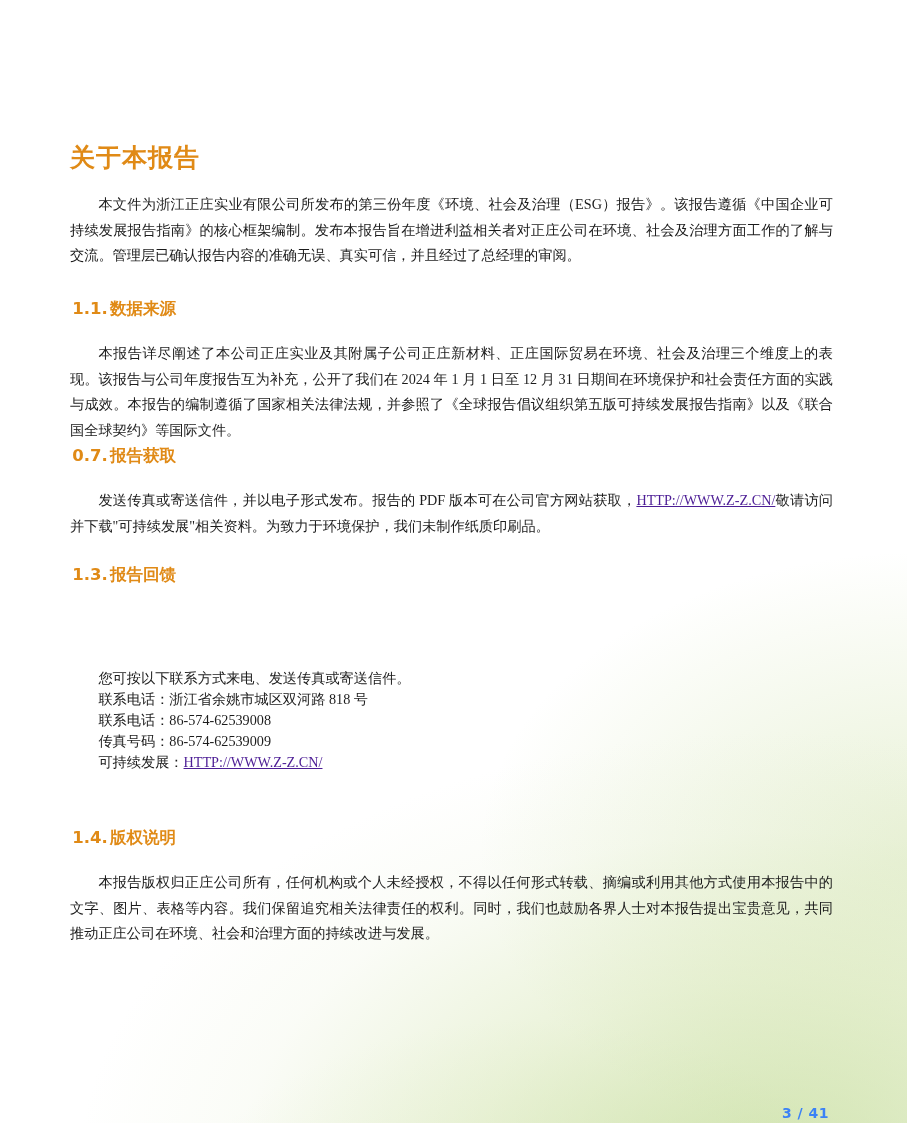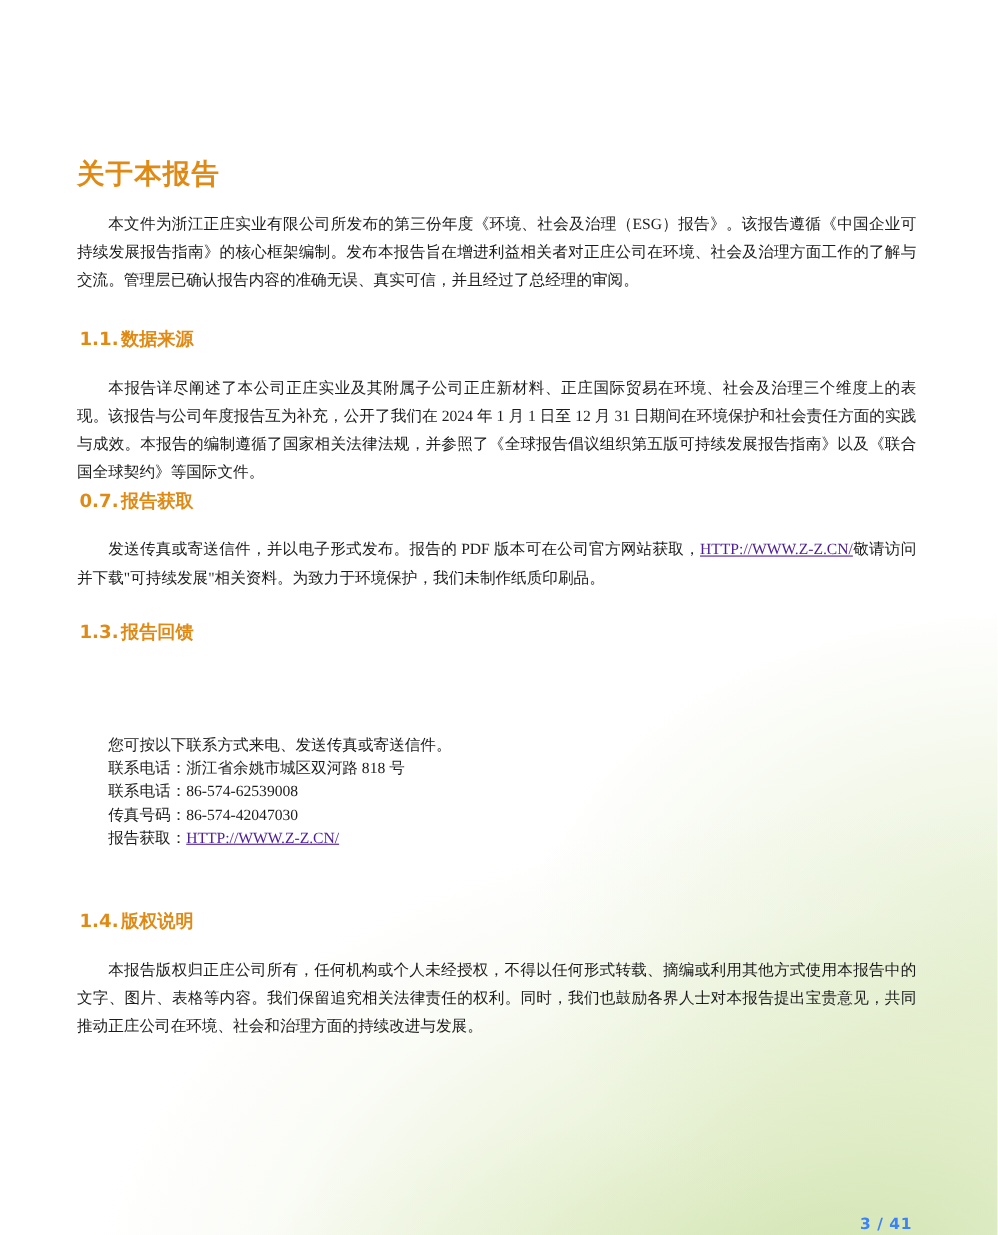--- a/index.html
+++ b/index.html
@@ -127,23 +127,23 @@
     <div class="sec-head" style="top: 528px;">
       <span class="num">1.3.</span><span>报告回馈</span>
     </div>
 
     <div class="contact-line" style="top: 632px;">您可按以下联系方式来电、发送传真或寄送信件。</div>
 
     <div class="contact-line" style="top: 653px;"><span>联系电话：</span><span>浙江省余姚市城区双河路 818 号</span></div>
 
     <div class="contact-line" style="top: 674px;"><span>联系电话：</span><span>86-574-62539008</span></div>
 
-    <div class="contact-line" style="top: 695px;"><span>传真号码：</span><span>86-574-42047030</span></div>
+    <div class="contact-line" style="top: 695px;"><span>传真号码：</span><span>86-574-62539009</span></div>
 
-    <div class="contact-line" style="top: 716px;"><span>报告获取：</span><a class="link" href="#">HTTP://WWW.Z-Z.CN/</a></div>
+    <div class="contact-line" style="top: 716px;"><span>可持续发展：</span><a class="link" href="#">HTTP://WWW.Z-Z.CN/</a></div>
 
     <div class="sec-head" style="top: 791px;">
       <span class="num">1.4.</span><span>版权说明</span>
     </div>
     <p class="para" style="top: 820px;">本报告版权归正庄公司所有，任何机构或个人未经授权，不得以任何形式转载、摘编或利用其他方式使用本报告中的文字、图片、表格等内容。我们保留追究相关法律责任的权利。同时，我们也鼓励各界人士对本报告提出宝贵意见，共同推动正庄公司在环境、社会和治理方面的持续改进与发展。</p>
 
     <div class="page-num">3 / 41</div>
 
   </div>
 </div>

